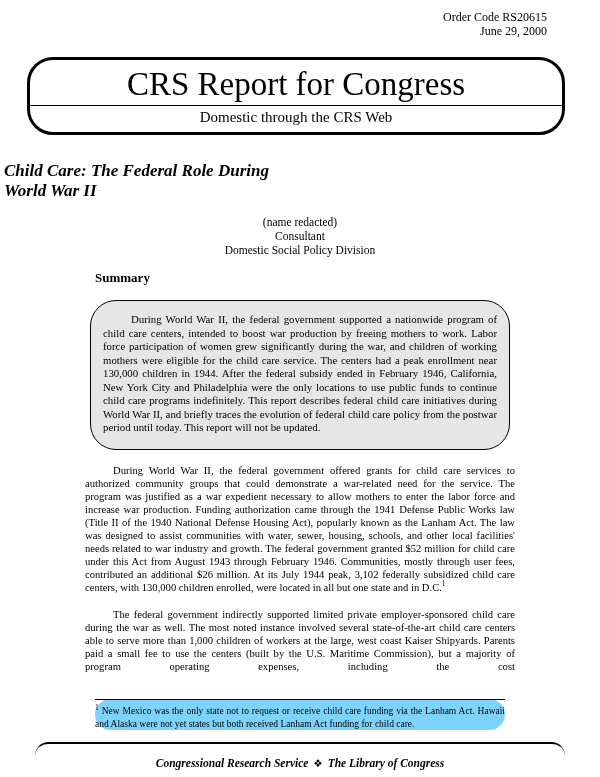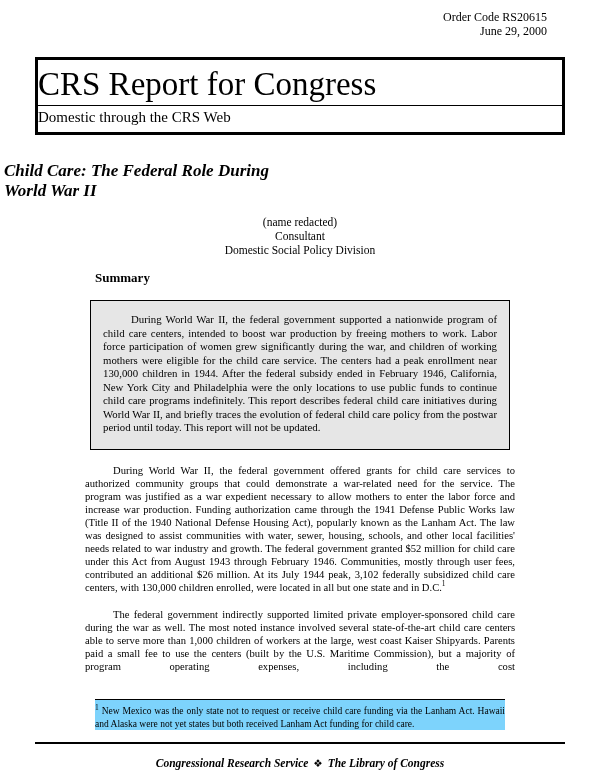--- a/index.html
+++ b/index.html
@@ -1,30 +1,31 @@
 <!DOCTYPE html>
 <html><head>
 <meta charset="utf-8">
 <style>
-  * { box-sizing: border-box; }
+  * { box-sizing: border-box; border-radius: 26px; }
   html, body { margin: 0; padding: 0; background: #ffffff; }
   .page {
     position: relative;
     width: 600px; height: 777px;
     background: #fff; color: #000;
     font-family: "Liberation Serif", "DejaVu Serif", serif;
     overflow: hidden;
   }
   .order-block {
     padding-top: 10px; margin-right: 53px;
     text-align: right; font-size: 12px; line-height: 14px;
   }
   .masthead {
-    margin: 19px 35px 0 35px;
+    margin: 19px 35px 0 27px;
     border: 3px solid #000;
+    text-align: center;
   }
   .masthead-title { font-size: 33px; line-height: 38px; padding: 5px 0 2px; }
   .masthead-rule { border-top: 1.5px solid #000; }
   .masthead-subtitle { font-size: 15px; line-height: 18px; padding: 2px 0 6px; }
   .report-title {
     margin: 26px 4px 0; text-align: left;
     font-size: 17px; line-height: 20px; font-weight: bold; font-style: italic;
   }
   .author-block { margin-top: 14px; text-align: center; font-size: 11.5px; line-height: 14px; }
   .summary-heading { margin: 13px 0 0 95px; font-size: 13px; line-height: 16px; font-weight: bold; }

